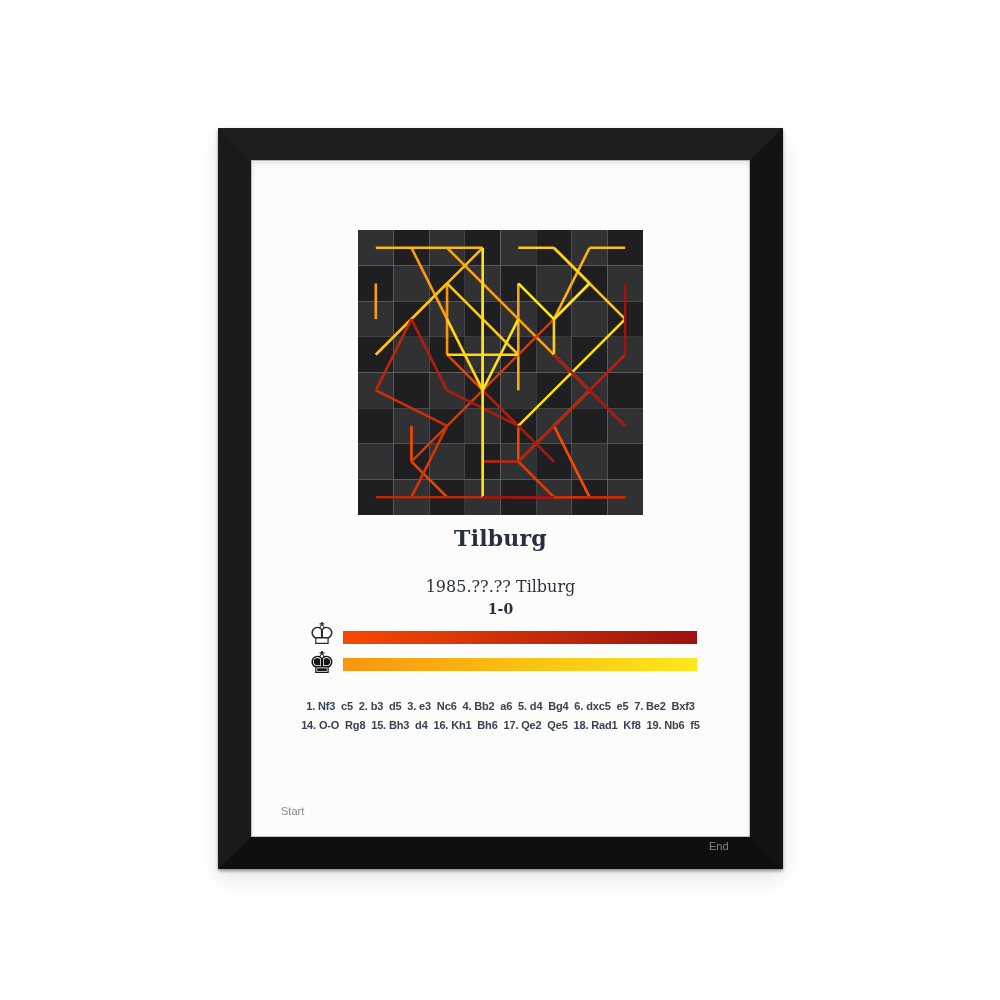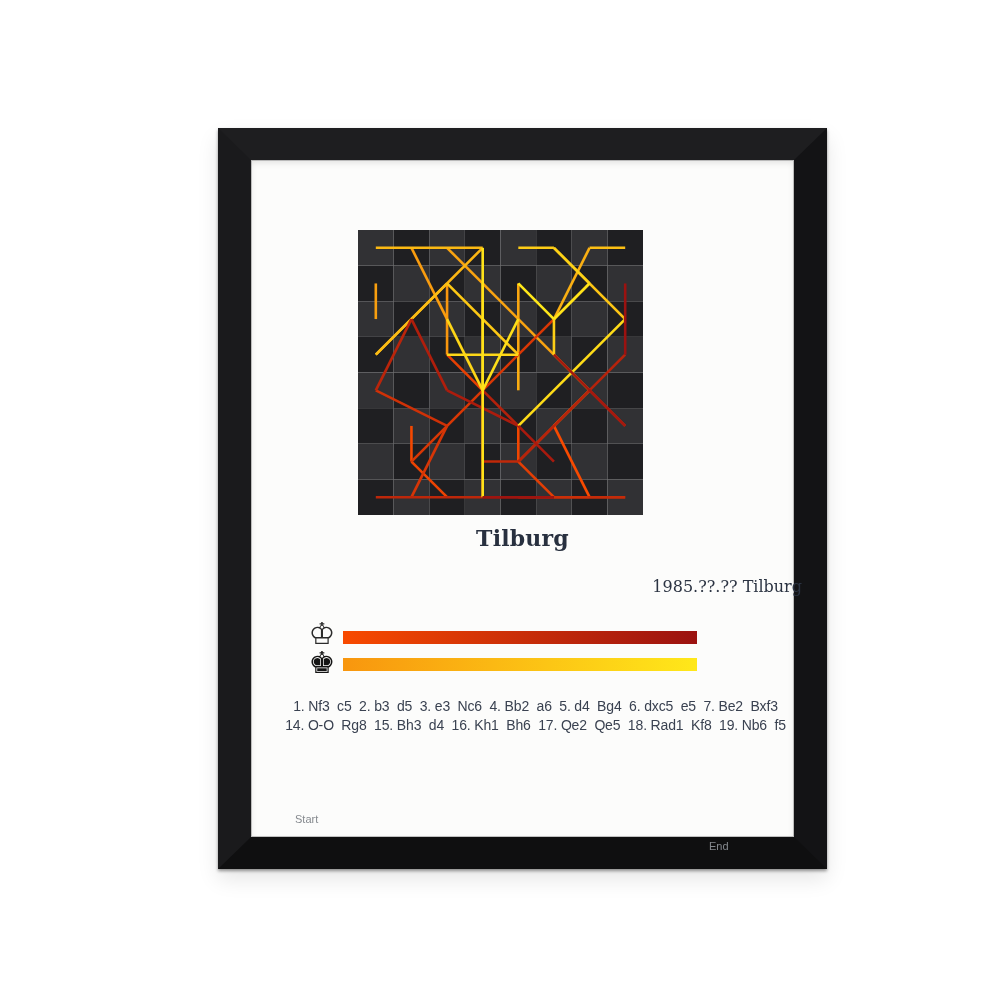--- a/index.html
+++ b/index.html
@@ -2,21 +2,21 @@
 <html><head>
 <meta charset="utf-8">
 <style>
   * { margin:0; padding:0; box-sizing:border-box; }
   html,body { background:#ffffff; }
   .scene {
     position:relative; width:1000px; height:1000px; background:#ffffff;
     font-family:"Liberation Sans", sans-serif; overflow:hidden;
   }
   .frame {
-    position:absolute; left:218px; top:128px; width:609px; height:741px;
+    position:absolute; left:218px; top:128px; width:565px; height:741px;
     background:#4d7c0f;
     border-style:solid; border-width:32px 33px;
     border-color:#1e1e20 #131315 #0f0f10 #1a1a1c;
     box-shadow:0 2px 3px rgba(0,0,0,0.40), 0 10px 20px rgba(0,0,0,0.10);
   }
   .paper {
     position:absolute; inset:0; background:#fcfcfb;
     box-shadow:inset 0 0 0 1px rgba(145,145,145,0.55), inset 0 3px 6px rgba(0,0,0,0.10);
   }
   .board {
@@ -25,42 +25,42 @@
   .title {
     position:absolute; top:364px; left:0; width:100%; text-align:center;
     font-family:"DejaVu Serif", serif; font-weight:700; font-size:22px; line-height:28px;
     color:#28303f; letter-spacing:0.2px;
   }
   .players {
     position:absolute; top:394px; left:0; width:100%; text-align:center;
     font-family:"DejaVu Serif", serif; font-size:15px; line-height:20px; color:#2b3342;
   }
   .event {
-    position:absolute; top:416px; left:8px; width:100%; text-align:right;
+    position:absolute; top:416px; left:0; width:100%; text-align:center;
     font-family:"DejaVu Serif", serif; font-size:16px; line-height:21px; color:#2b3342;
   }
   .result {
     position:absolute; top:441px; left:0; width:100%; text-align:center;
     font-family:"DejaVu Serif", serif; font-weight:700; font-size:14px; line-height:17px; color:#28303f;
   }
   .legend-label {
     position:absolute; font-size:11px; color:#85898e; line-height:13px;
   }
-  .legend-label.start { left:44px; top:645px;margin-top:8px; }
+  .legend-label.start { left:30px; top:645px; }
   .legend-label.end   { left:458px; top:680px; }
   .king { position:absolute; left:54px; width:34px; text-align:center; font-family:"DejaVu Sans", sans-serif; }
   .king.wk { top:458px; font-size:30px; line-height:32px; color:#2b2b2b; }
   .king.bk { top:487px; font-size:30px; line-height:32px; color:#141414; }
   .bar { position:absolute; left:92px; width:354px; height:13px; }
   .bar.white-bar { top:471px; }
   .bar.black-bar { top:498px; }
   .moves { position:absolute; top:537px; left:0; width:100%; text-align:center; }
   .moves .line {
-    font-size:14px; font-weight:400; line-height:19px; letter-spacing:-0.15px;
-    color:#3a4251; white-space:pre;padding-left:26px;
+    font-size:11px; font-weight:700; line-height:19px; letter-spacing:-0.15px;
+    color:#3a4251; white-space:pre;
   }
 </style>
 </head>
 <body>
 
 <div class="scene">
   <div class="frame">
     <div class="paper">
 
       <svg id="board" class="board" viewBox="0 0 285 285">
@@ -181,20 +181,21 @@
           <line x1="124.6875" y1="17.8125" x2="124.6875" y2="267.1875" stroke="#fee219" stroke-width="2.6"></line>
           <line x1="195.9375" y1="267.1875" x2="124.6875" y2="267.1875" stroke="#a2160f" stroke-width="2.6"></line>
           <line x1="231.5625" y1="53.4375" x2="195.9375" y2="89.0625" stroke="#ffe51a" stroke-width="2.6"></line>
           <line x1="124.6875" y1="267.1875" x2="195.9375" y2="267.1875" stroke="#9e140f" stroke-width="2.6"></line>
           <line x1="195.9375" y1="89.0625" x2="160.3125" y2="53.4375" stroke="#ffe81a" stroke-width="2.6"></line>
           <line x1="267.1875" y1="124.6875" x2="267.1875" y2="53.4375" stroke="#9b1210" stroke-width="2.6"></line>
         </svg>
 
       <div class="title">Tilburg</div>
       <div class="event">1985.??.?? Tilburg</div>
+      <div class="result">1-0</div>
 
       <div>
         <span class="legend-label start">Start</span>
         <span class="king wk">♔</span>
         <span class="king bk">♚</span>
         <div id="white-bar" class="bar white-bar" style="background: linear-gradient(to right, rgb(248, 74, 0), rgb(155, 18, 16));"></div>
         <div id="black-bar" class="bar black-bar" style="background: linear-gradient(to right, rgb(248, 150, 14), rgb(255, 232, 26));"></div>
         <span class="legend-label end">End</span>
       </div>
 

